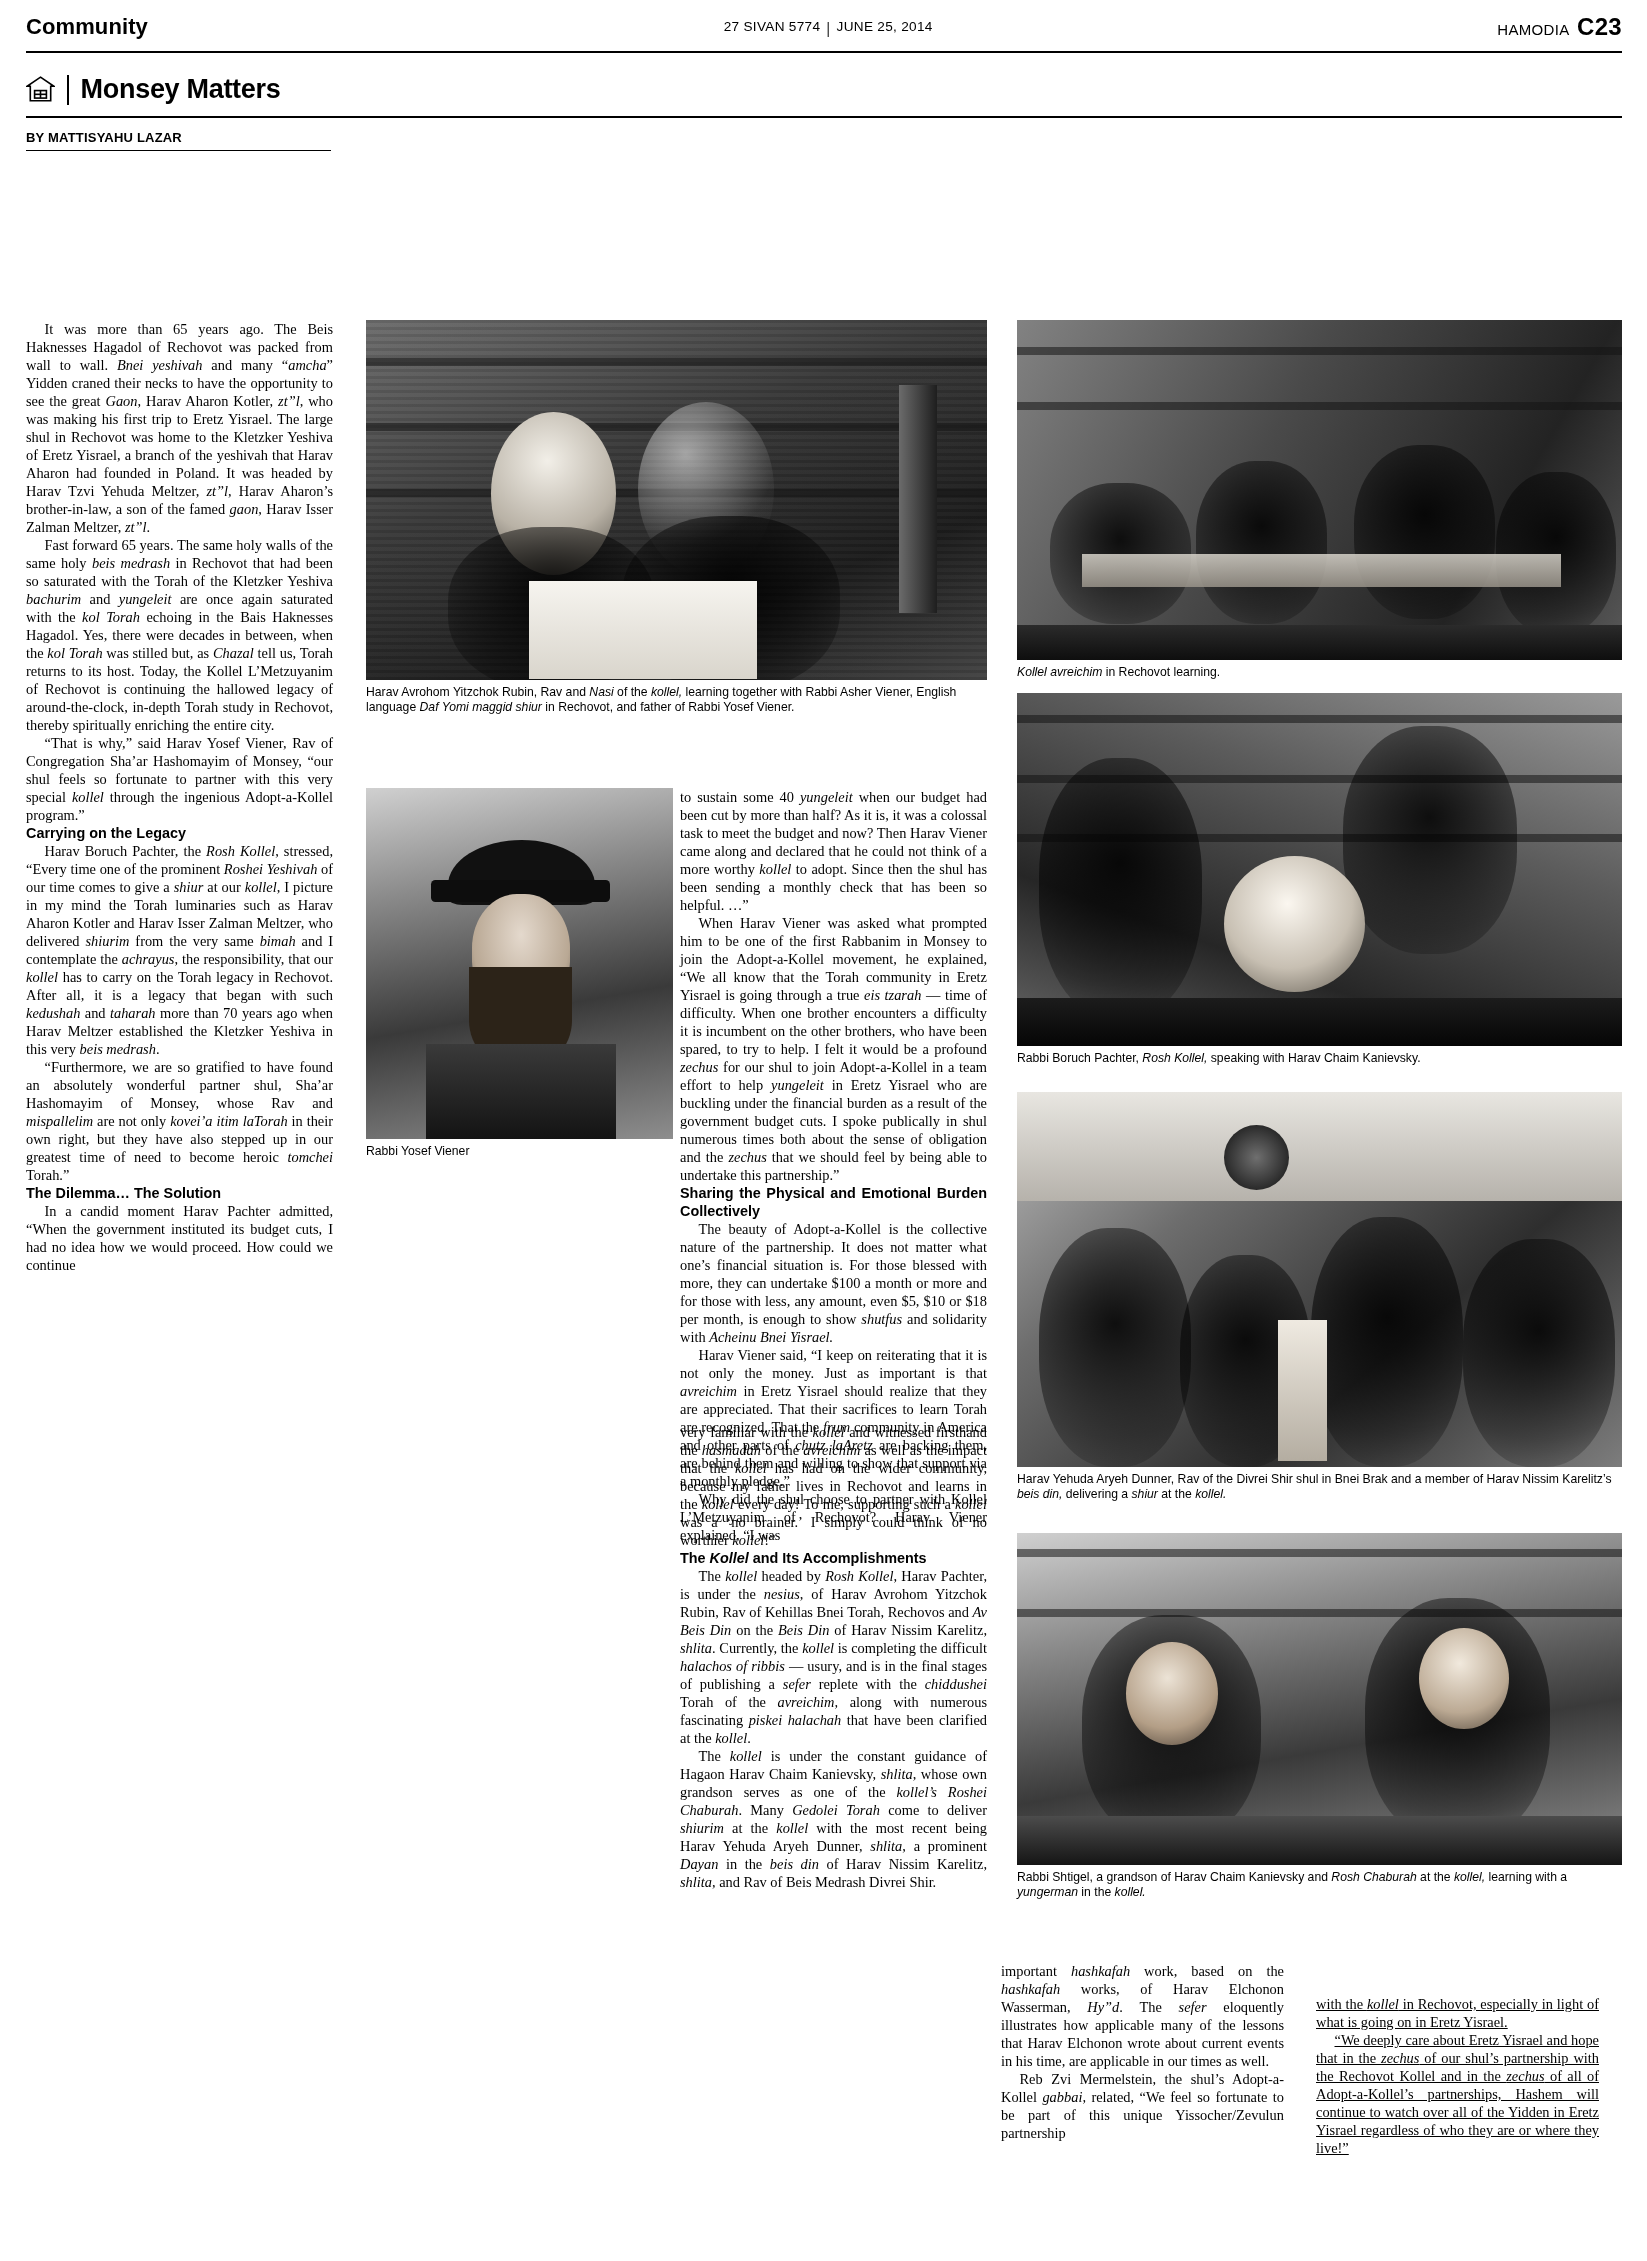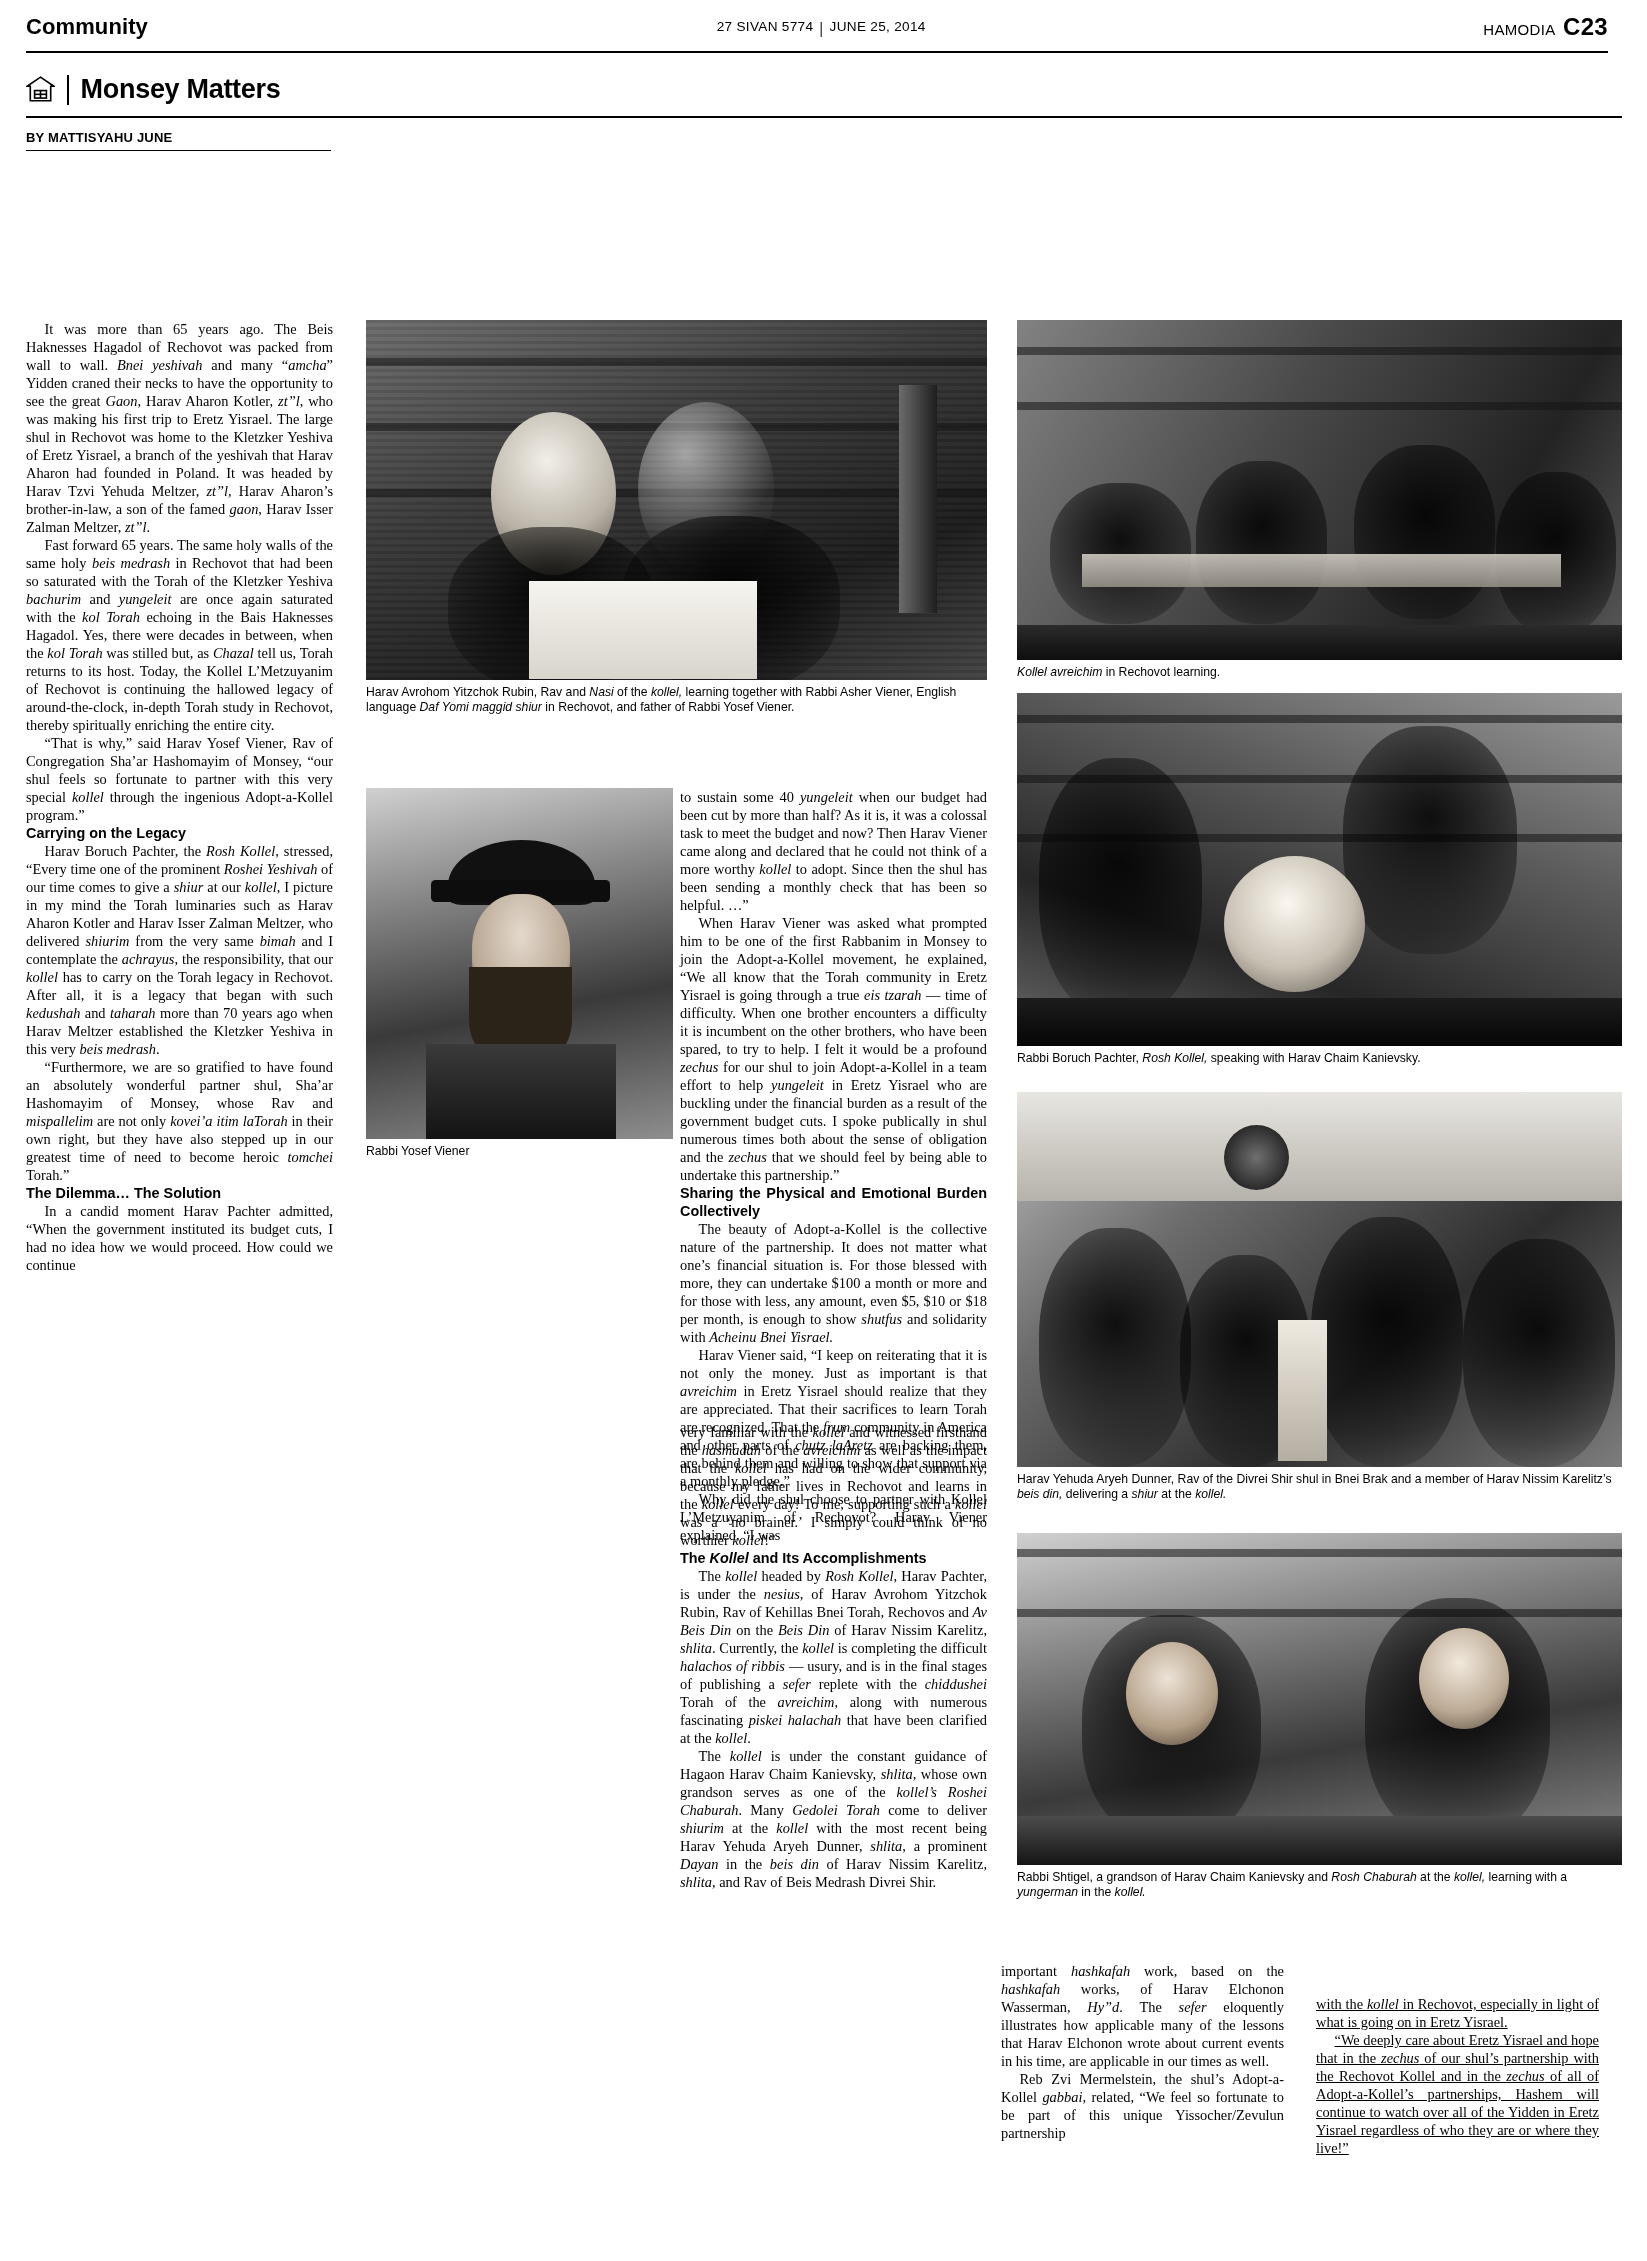--- a/index.html
+++ b/index.html
@@ -19,21 +19,21 @@
     width: 1648px;
     height: 2261px;
     padding: 0;
     box-sizing: border-box;
     position: relative;
   }
 
   
   .masthead {
     position: relative;
-    margin: 15px 40px 0 26px;
+    margin: 15px 26px 0 26px;
     height: 36px;
     border-bottom: 2.2px solid #000;
     display: flex;
     align-items: flex-start;
     justify-content: space-between;
   }
   .masthead-left {
     font-family: "Liberation Sans", sans-serif;
     font-weight: bold;
     font-size: 22px;
@@ -218,21 +218,21 @@
         <polygon points="27,2 52,19 46,19 46,46 8,46 8,19 2,19" fill="none" stroke="#000" stroke-width="3"></polygon>
         <rect x="16" y="27" width="22" height="14" fill="none" stroke="#000" stroke-width="3"></rect>
         <line x1="16" y1="34" x2="38" y2="34" stroke="#000" stroke-width="3"></line>
         <line x1="27" y1="27" x2="27" y2="41" stroke="#000" stroke-width="3"></line>
       </svg>
     </span>
     <span class="vsep"></span>
     <span class="section-title">Monsey Matters</span>
   </div>
 
-  <div class="byline">BY MATTISYAHU JUNE</div>
+  <div class="byline">BY MATTISYAHU LAZAR</div>
   <div class="byline-rule"></div>
 
   <div class="content">
 
     <div class="col" style="left:0px; width:307px;">
       <p>It was more than 65 years ago. The Beis Haknesses Hagadol of Rechovot was packed from wall to wall. <em>Bnei yeshivah</em> and many “<em>amcha</em>” Yidden craned their necks to have the opportunity to see the great <em>Gaon</em>, Harav Aharon Kotler, <em>zt”l</em>, who was making his first trip to Eretz Yisrael. The large shul in Rechovot was home to the Kletzker Yeshiva of Eretz Yisrael, a branch of the yeshivah that Harav Aharon had founded in Poland. It was headed by Harav Tzvi Yehuda Meltzer, <em>zt”l</em>, Harav Aharon’s brother-in-law, a son of the famed <em>gaon</em>, Harav Isser Zalman Meltzer, <em>zt”l</em>.</p>
       <p>Fast forward 65 years. The same holy walls of the same holy <em>beis medrash</em> in Rechovot that had been so saturated with the Torah of the Kletzker Yeshiva <em>bachurim</em> and <em>yungeleit</em> are once again saturated with the <em>kol Torah</em> echoing in the Bais Haknesses Hagadol. Yes, there were decades in between, when the <em>kol Torah</em> was stilled but, as <em>Chazal</em> tell us, Torah returns to its host. Today, the Kollel L’Metzuyanim of Rechovot is continuing the hallowed legacy of around-the-clock, in-depth Torah study in Rechovot, thereby spiritually enriching the entire city.</p>
       <p>“That is why,” said Harav Yosef Viener, Rav of Congregation Sha’ar Hashomayim of Monsey, “our shul feels so fortunate to partner with this very special <em>kollel</em> through the ingenious Adopt-a-Kollel program.”</p>
       <div class="subhead">Carrying on the Legacy</div>
       <p>Harav Boruch Pachter, the <em>Rosh Kollel</em>, stressed, “Every time one of the prominent <em>Roshei Yeshivah</em> of our time comes to give a <em>shiur</em> at our <em>kollel</em>, I picture in my mind the Torah luminaries such as Harav Aharon Kotler and Harav Isser Zalman Meltzer, who delivered <em>shiurim</em> from the very same <em>bimah</em> and I contemplate the <em>achrayus</em>, the responsibility, that our <em>kollel</em> has to carry on the Torah legacy in Rechovot. After all, it is a legacy that began with such <em>kedushah</em> and <em>taharah</em> more than 70 years ago when Harav Meltzer established the Kletzker Yeshiva in this very <em>beis medrash</em>.</p>

